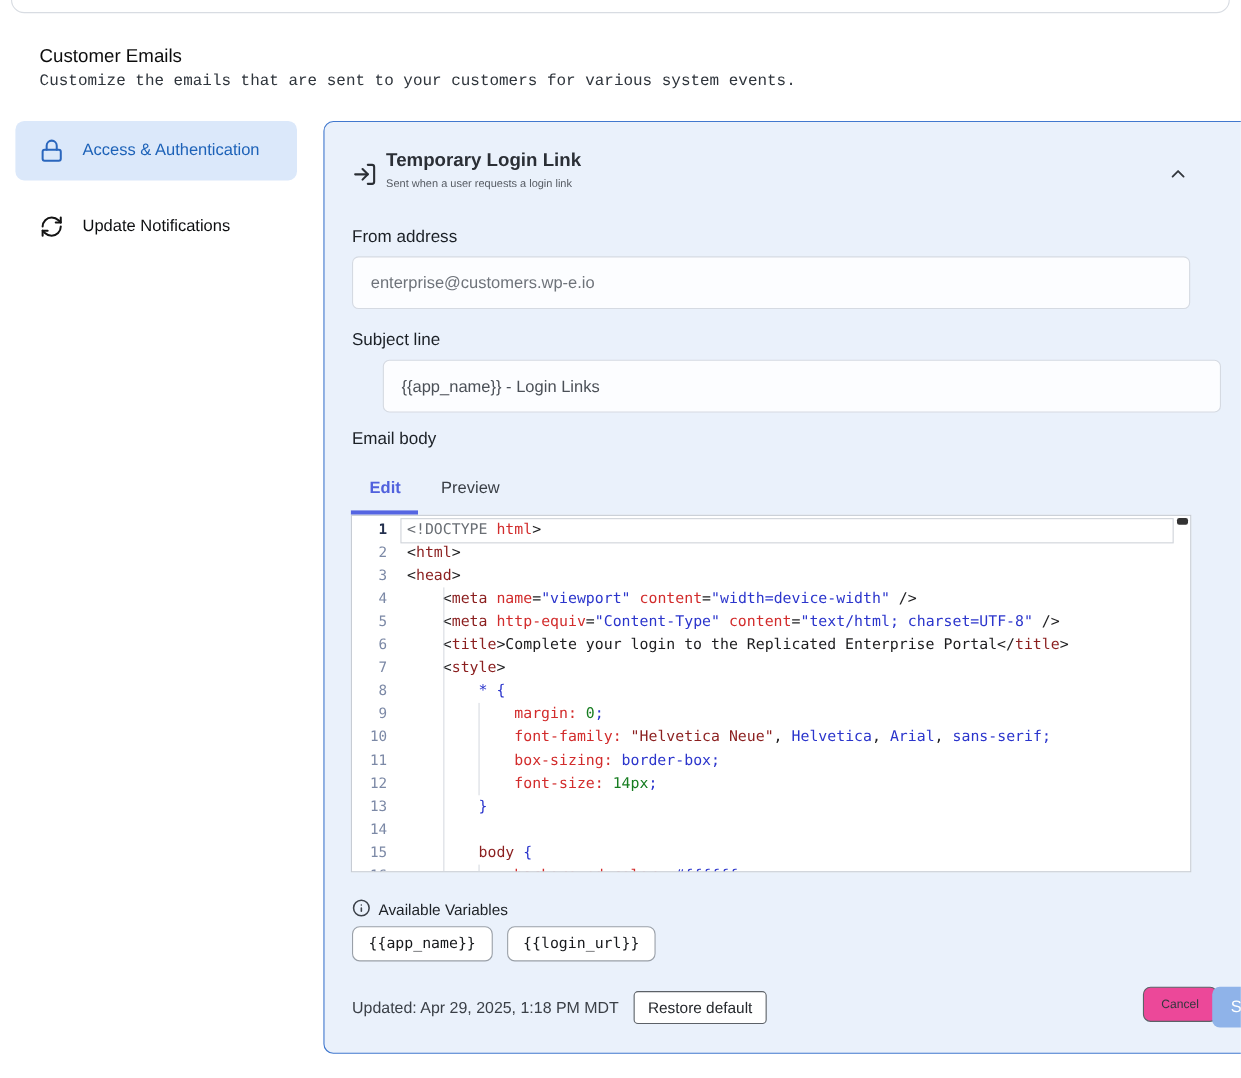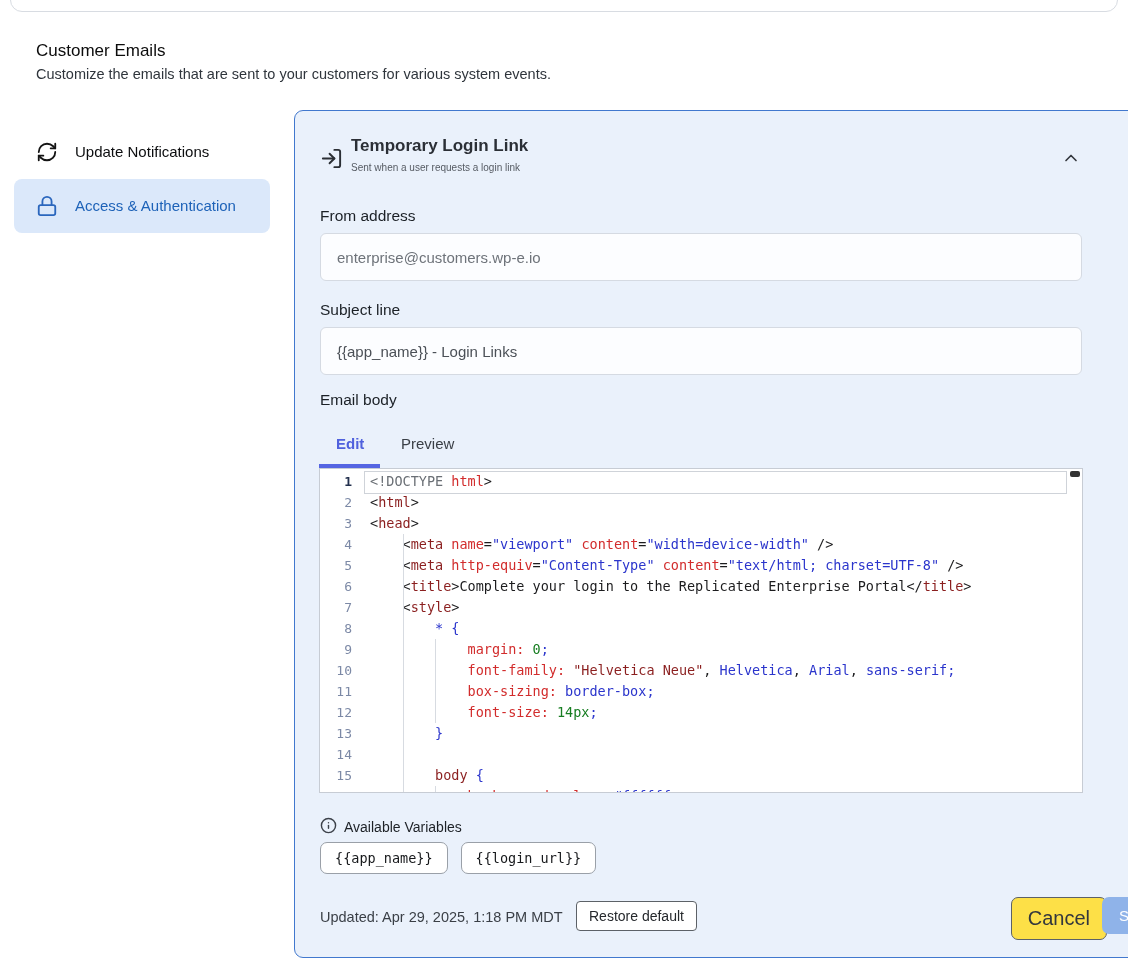--- a/index.html
+++ b/index.html
@@ -5,21 +5,21 @@
   html,body{margin:0;padding:0;}
   body{
     width:1128px;height:980px;position:relative;overflow:hidden;
     background:#ffffff;font-family:"Liberation Sans",sans-serif;color:#111;
   }
   
   .top-strip{position:absolute;left:10px;right:10px;top:-36px;height:46px;
     background:#fff;border:1px solid #d8dce2;border-radius:12px;}
 
   .page-title{position:absolute;left:36px;top:30px;font-size:17px;font-weight:400;color:#0c0c0c;}
-  .page-subtitle{position:absolute;left:36px;top:66px;font-size:14.5px;color:#2f353c;}
+  .page-subtitle{position:absolute;left:36px;top:66px;font-size:14.5px;color:#2f353c;font-family:Liberation Mono, monospace;}
 
   
   .sidebar{position:absolute;left:14px;top:110px;width:256px;}
   .side-item{display:flex;align-items:center;gap:17px;padding:15px 10px 15px 22px;
     border-radius:8px;cursor:pointer;font-size:15px;font-weight:500;}
   .side-item .ic{flex:0 0 22px;height:22px;display:flex;align-items:center;}
   .side-item.active{background:#dbe8fa;color:#1d62b8;}
   .side-item.plain{margin-top:15px;color:#0c0d0f;}
   .side-item .lbl{line-height:24px;}
 
@@ -29,21 +29,21 @@
   .card-title{position:absolute;left:56px;top:25px;font-size:17px;font-weight:700;color:#2b2f36;}
   .card-subtitle{position:absolute;left:56px;top:51px;font-size:10px;color:#565b63;}
   .login-ic{position:absolute;left:25px;top:36px;}
   .chev-btn{position:absolute;left:762px;top:34px;width:28px;height:28px;background:none;border:none;cursor:pointer;padding:0;}
 
   .field-label{position:absolute;left:25px;font-size:15.5px;color:#1b2026;}
   .txt-input{position:absolute;left:25px;width:762px;height:48px;box-sizing:border-box;
     background:#fcfdff;border:1px solid #d5dae2;border-radius:6px;padding:0 16px;
     font-family:"Liberation Sans",sans-serif;font-size:15px;}
   #from-input{top:122px;color:#6e737a;}
-  #subject-input{top:216px;color:#4b5057;}
+  #subject-input{top:216px;color:#4b5057;margin-left:28px;}
 
   .tab{position:absolute;top:324px;background:none;border:none;padding:0;cursor:pointer;
     font-family:"Liberation Sans",sans-serif;font-size:15px;}
   .tab.active{left:41px;color:#5061dd;font-weight:700;}
   .tab.idle{left:106px;color:#3a3f46;font-weight:400;}
   .tab-underline{position:absolute;left:24px;top:353px;width:61px;height:3.5px;background:#5565e2;}
 
   
   .editor{position:absolute;left:24px;top:357px;width:764px;height:325px;box-sizing:border-box;
     background:#fff;border:1px solid #c7ccd4;overflow:hidden;cursor:text;}
@@ -70,53 +70,53 @@
   .vars-label{position:absolute;left:49px;top:708px;font-size:14px;color:#1d2126;}
   .chips{position:absolute;left:25px;top:731px;display:flex;gap:13px;}
   .chip{background:#fff;border:1px solid #9aa0a8;border-radius:7px;padding:7px 14px;
     font-family:"DejaVu Sans Mono",monospace;font-size:13.5px;color:#16181b;cursor:pointer;}
 
   
   .updated{position:absolute;left:25px;top:798px;font-size:14.5px;color:#3a3f46;}
   .btn{font-family:Liberation Sans, sans-serif;cursor:pointer;}
   .restore-btn{position:absolute;left:281px;top:790px;background:#fff;border:1px solid #5c6167;
     border-radius:4px;padding:6px 12px;font-size:14px;color:#25282c;}
-  .cancel-btn{position:absolute;right:146px;top:786px;background:#fde047;border:1px solid #5c6167;
-    border-radius:7px;padding:9px 16px;font-size:20px;color:#33373d;}
+  .cancel-btn{position:absolute;right:146px;top:786px;background:#ec4899;border:1px solid #5c6167;
+    border-radius:7px;padding:9px 16px;font-size:11px;color:#33373d;}
   .save-btn{position:absolute;right:22px;top:786px;background:#8fb3e9;border:none;
     border-radius:7px;padding:10px 17px;font-size:15px;color:#ffffff;}
 </style>
 </head>
 <body>
 
 <div class="top-strip"></div>
 
 <h1 class="page-title">Customer Emails</h1>
 <div class="page-subtitle">Customize the emails that are sent to your customers for various system events.</div>
 
 <nav class="sidebar">
+  <div class="side-item active">
+    <span class="ic">
+      <svg width="22" height="22" viewBox="0 0 24 24" fill="none" stroke="#2a66bd" stroke-width="2" stroke-linecap="round" stroke-linejoin="round">
+          <rect x="3" y="11" width="18" height="11" rx="2"></rect>
+          <path d="M7 11V7a5 5 0 0 1 10 0v4"></path>
+        </svg>
+    </span>
+    <span class="lbl">Access &amp; Authentication</span>
+  </div>
   <div class="side-item plain">
     <span class="ic">
       <svg width="22" height="22" viewBox="0 0 24 24" fill="none" stroke="#141414" stroke-width="2" stroke-linecap="round" stroke-linejoin="round">
           <path d="M3 12a9 9 0 0 1 9-9 9.75 9.75 0 0 1 6.74 2.74L21 8"></path>
           <path d="M21 3v5h-5"></path>
           <path d="M21 12a9 9 0 0 1-9 9 9.75 9.75 0 0 1-6.74-2.74L3 16"></path>
           <path d="M8 16H3v5"></path>
         </svg>
     </span>
     <span class="lbl">Update Notifications</span>
-  </div>
-  <div class="side-item active">
-    <span class="ic">
-      <svg width="22" height="22" viewBox="0 0 24 24" fill="none" stroke="#2a66bd" stroke-width="2" stroke-linecap="round" stroke-linejoin="round">
-          <rect x="3" y="11" width="18" height="11" rx="2"></rect>
-          <path d="M7 11V7a5 5 0 0 1 10 0v4"></path>
-        </svg>
-    </span>
-    <span class="lbl">Access &amp; Authentication</span>
   </div>
 </nav>
 
 <section class="card">
   <span class="login-ic">
     <svg width="23" height="23" viewBox="0 0 24 24" fill="none" stroke="#2b2f35" stroke-width="2" stroke-linecap="round" stroke-linejoin="round">
         <path d="M15 3h4a2 2 0 0 1 2 2v14a2 2 0 0 1-2 2h-4"></path>
         <polyline points="10 17 15 12 10 7"></polyline>
         <line x1="15" y1="12" x2="3" y2="12"></line>
       </svg>

